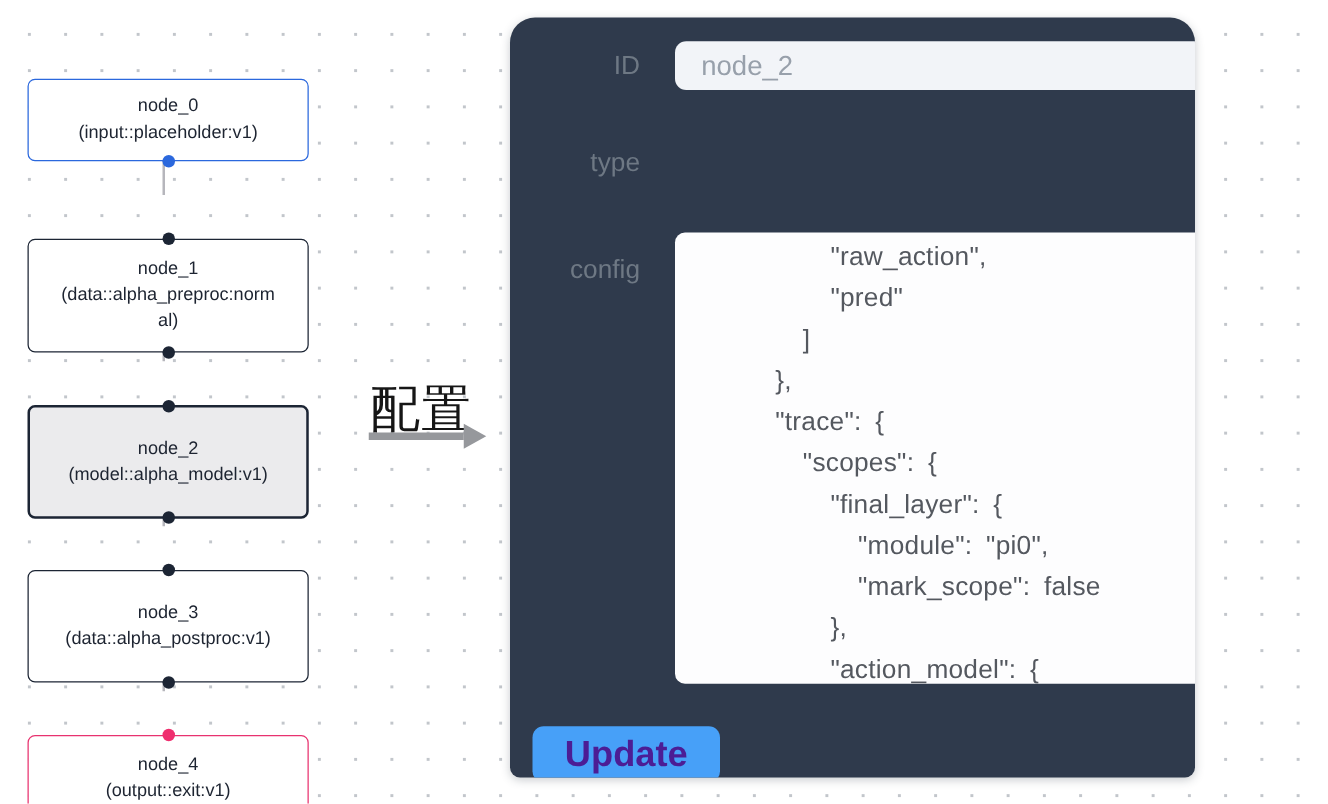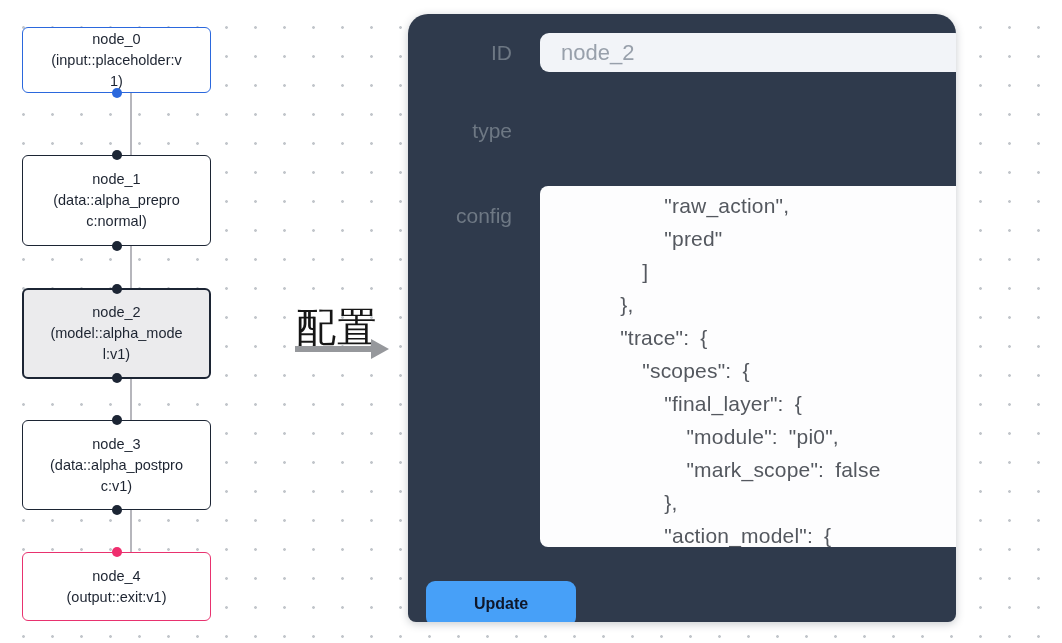--- a/index.html
+++ b/index.html
@@ -6,24 +6,24 @@
   html,body { width:1062px; height:643px; }
   body { font-family:"Liberation Sans","DejaVu Sans",sans-serif; background:#fff; }
   #screen {
     position:relative; width:1062px; height:643px; overflow:hidden; background:#fff;
     background-image:radial-gradient(circle, #c2c6cb 1.3px, rgba(0,0,0,0) 1.5px);
     background-size:29px 29px; background-position:9px 13px;
   }
 
   
   .node {
-    position:absolute; left:22px; width:189px; background:#fff;
+    position:absolute; left:22px; width:225px; background:#fff;
     border:1.6px solid #1c2534; border-radius:6px;
     display:flex; flex-direction:column; align-items:center; justify-content:center;
-    padding:0 25px; text-align:center; cursor:default;
+    padding:0 25px; text-align:center; cursor:default;margin-top:36px;
   }
   .node .t1, .node .t2 { font-size:14.5px; line-height:21px; color:#1d2431; word-break:break-all; }
   .n0 { top:27px;  height:66px; border-color:#2b68dd; }
   .n1 { top:155px; height:91px; }
   .n2 { top:288px; height:91px; border-width:2.5px; background:#ebebed; }
   .n3 { top:420px; height:90px; }
   .n4 { top:552px; height:69px; border-color:#e8326f; }
   .handle {
     position:absolute; left:50%; width:10px; height:10px; border-radius:50%;
     background:#1c2534; transform:translateX(-50%);
@@ -88,22 +88,22 @@
     background:#f6f6f7; border-left:1px solid #e6e6e9;
   }
   .cfg-thumb {
     position:absolute; top:27px; left:5px; width:16px; height:36px;
     background:#bfbfc3; border-radius:8px;
   }
   .cfg-resize { position:absolute; right:3px; bottom:3px; width:22px; height:22px; cursor:nwse-resize; }
 
   .update-btn {
     position:absolute; left:18px; top:567px; width:150px; height:45px;
-    background:#47a0f8; color:#0f172a; border:none; border-radius:9px;
-    font-size:16px; font-weight:bold; text-align:center; line-height:42px;
+    background:#47a0f8; color:#4c1d95; border:none; border-radius:9px;
+    font-size:29px; font-weight:bold; text-align:center; line-height:42px;
     font-family:"Liberation Sans","DejaVu Sans",sans-serif; cursor:pointer;
   }
 </style>
 </head>
 <body>
 
 <div id="screen">
 
   <div class="edge e0"></div>
   <div class="edge e1"></div>

